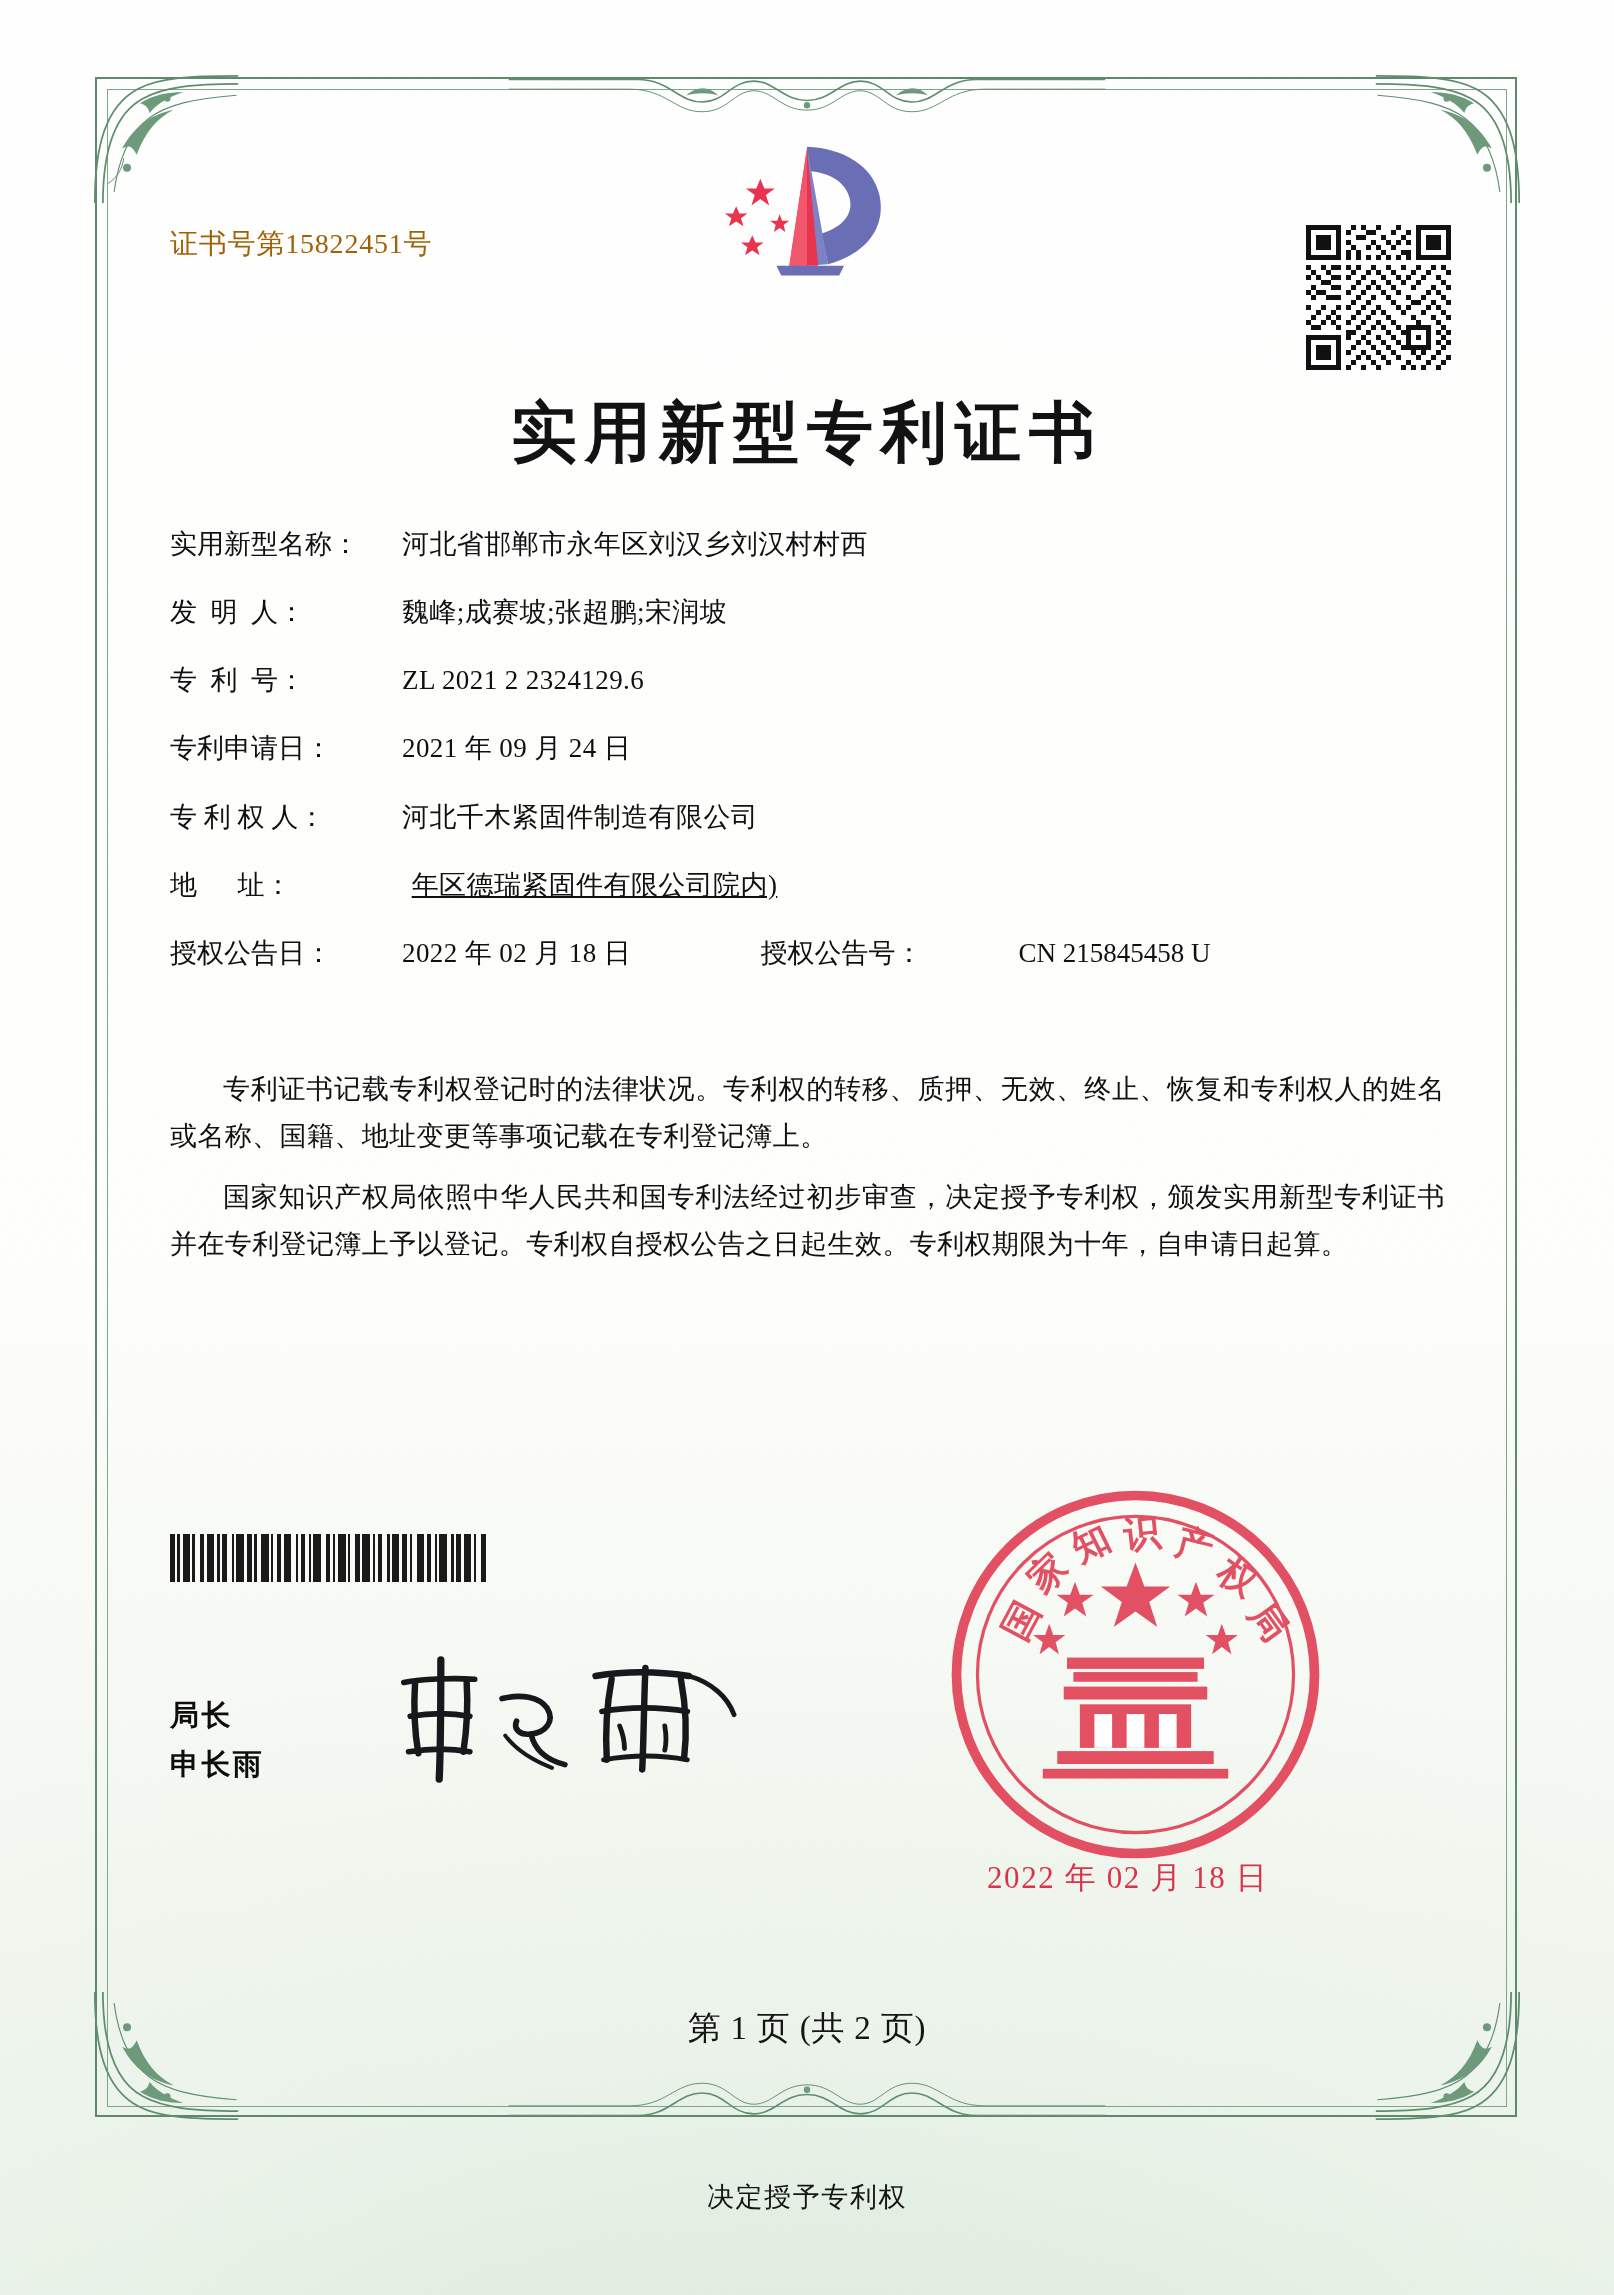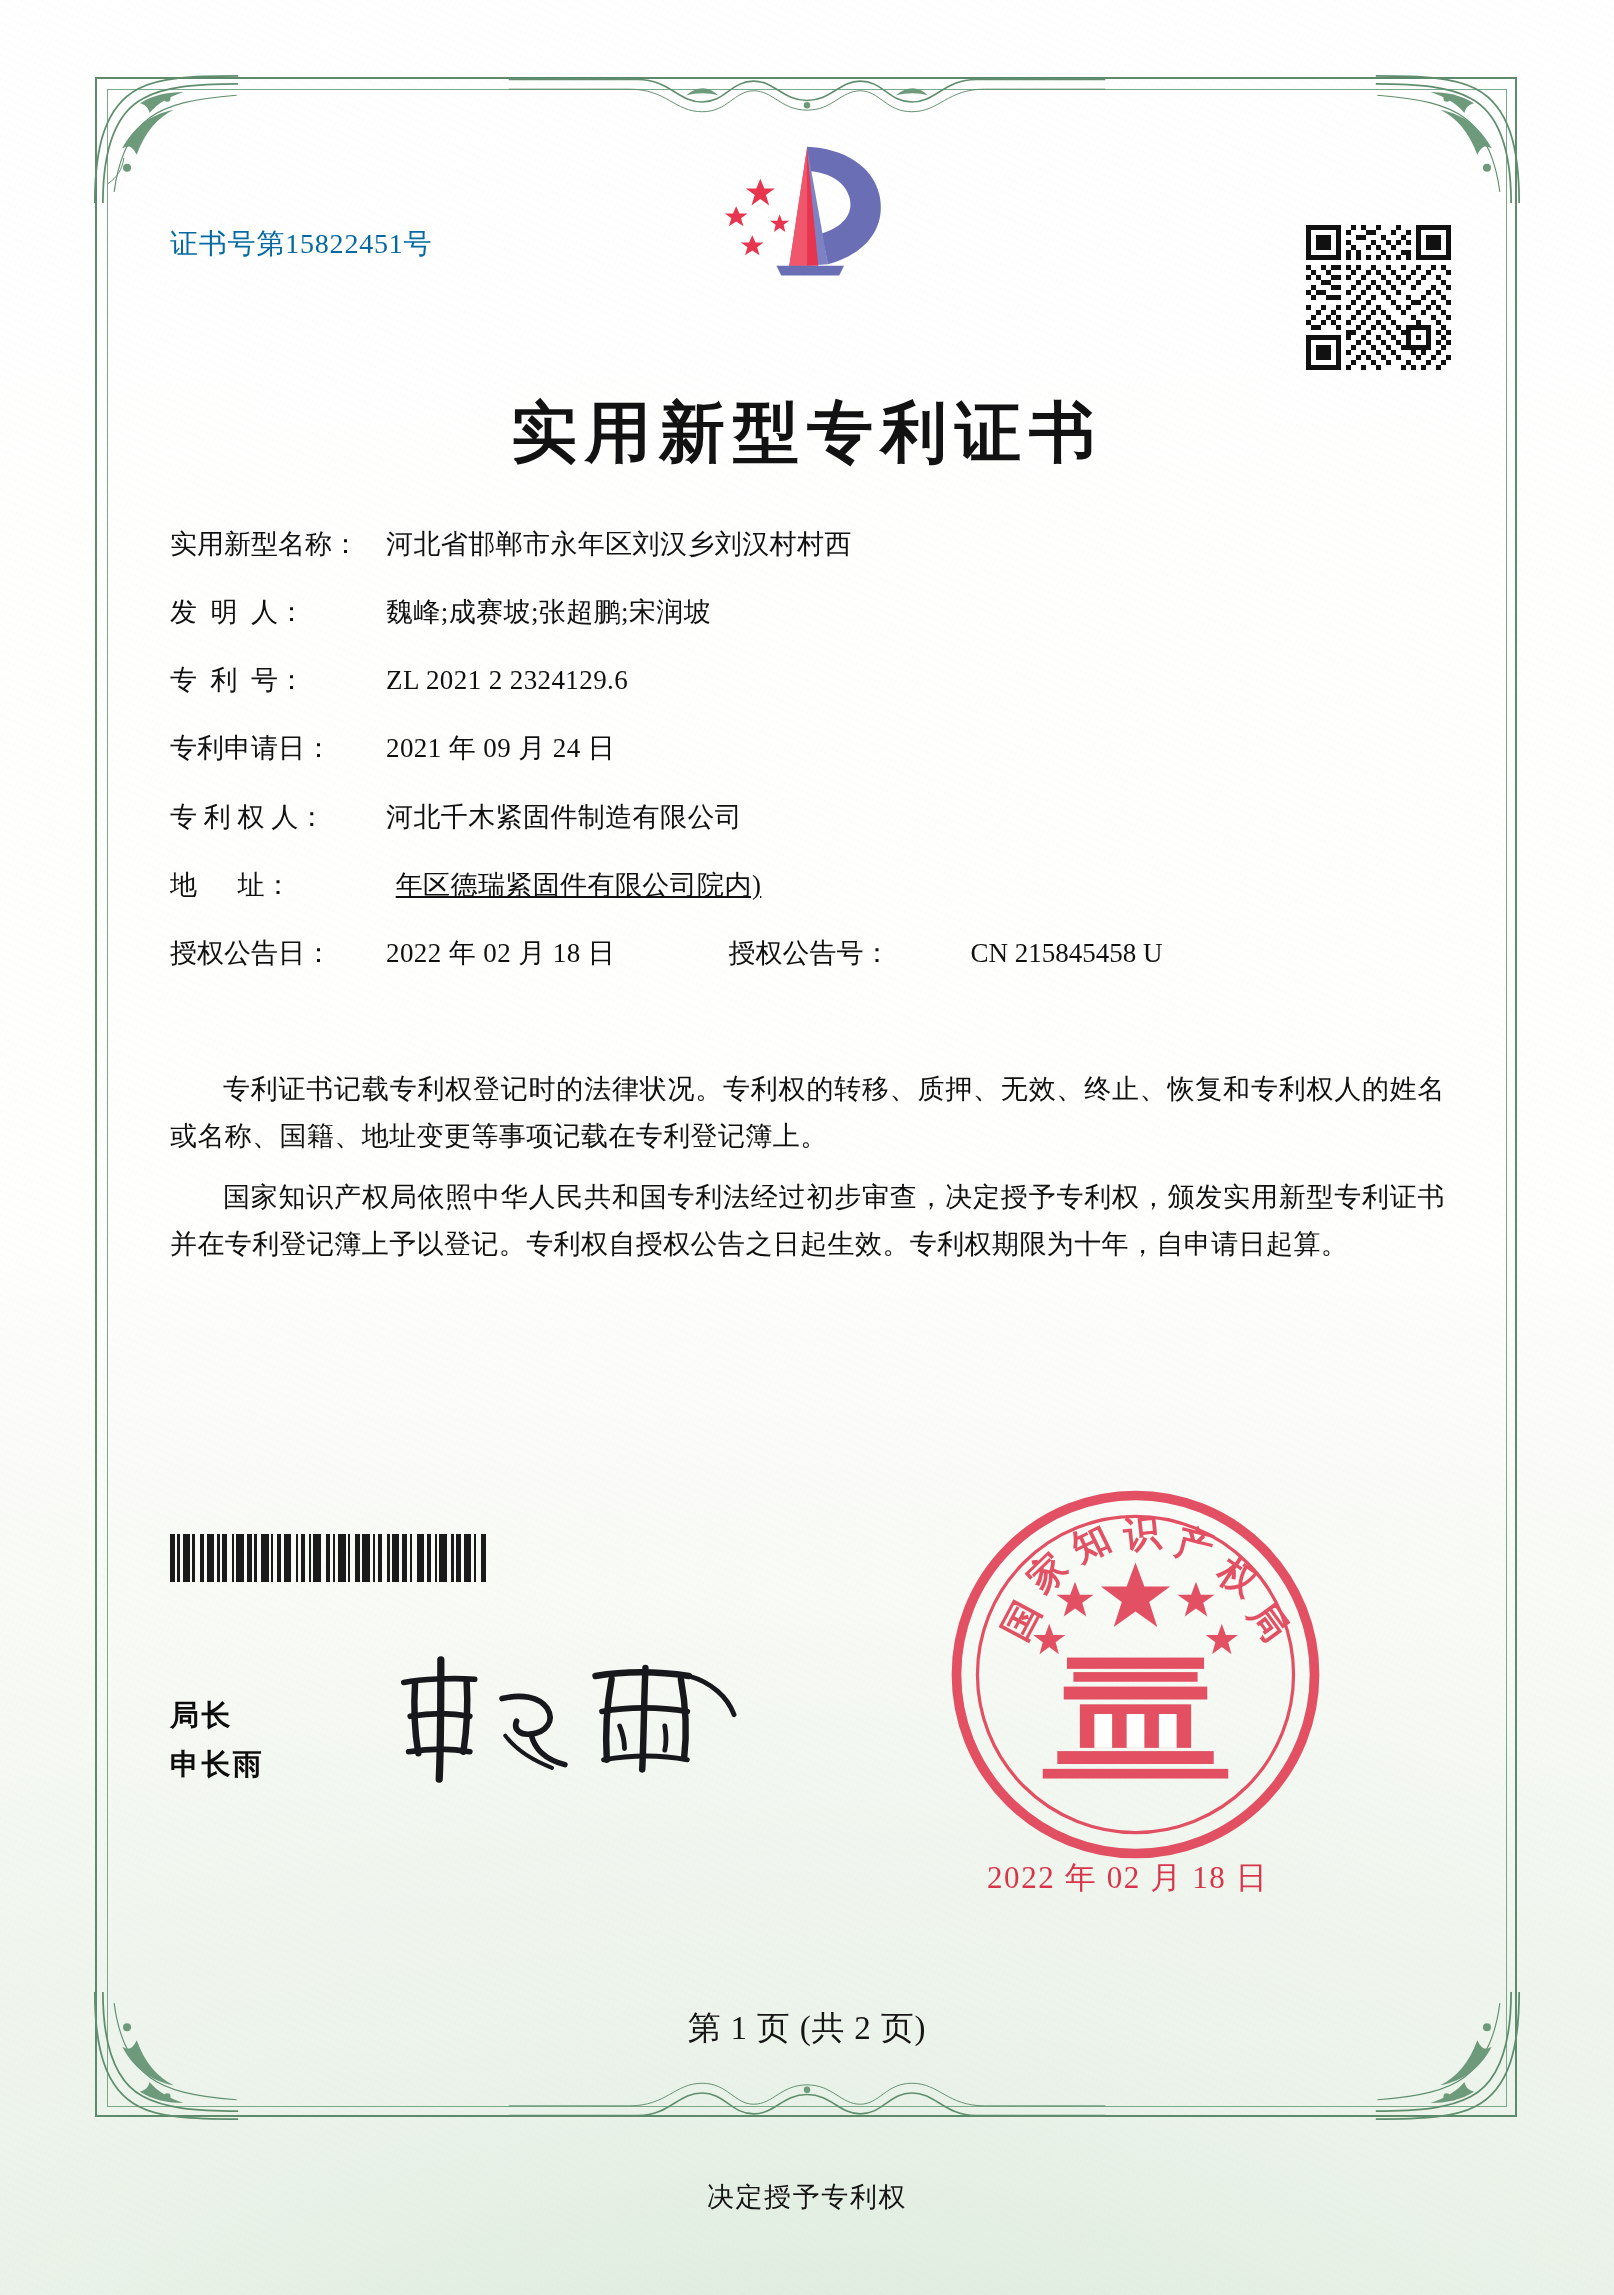--- a/index.html
+++ b/index.html
@@ -92,21 +92,21 @@
     top: 89px;
     width: 1400px;
     height: 2018px;
   }
   .cert-no {
     position: absolute;
     left: 63px;
     top: 136px;
     font-size: 28px;
     letter-spacing: 0.8px;
-    color: #0369a1;
+    color: #a16207;
     white-space: nowrap;
   }
   .emblem {
     position: absolute;
     left: 50%;
     top: 48px;
     transform: translateX(-50%);
     width: 242px;
     height: 169px;
   }
@@ -136,20 +136,21 @@
     top: 436px;
     width: 1275px;
     font-size: 27px;
     color: #101010;
     line-height: 1.45;
   }
   .frow {
     display: flex;
     align-items: flex-start;
     margin-bottom: 29px;
+    gap: 16px;
   }
   .flabel {
     width: 216px;
     flex: 0 0 216px;
     white-space: pre;
     letter-spacing: 0px;
   }
   .fvalue {
     flex: 1 1 auto;
     letter-spacing: 0.4px;

